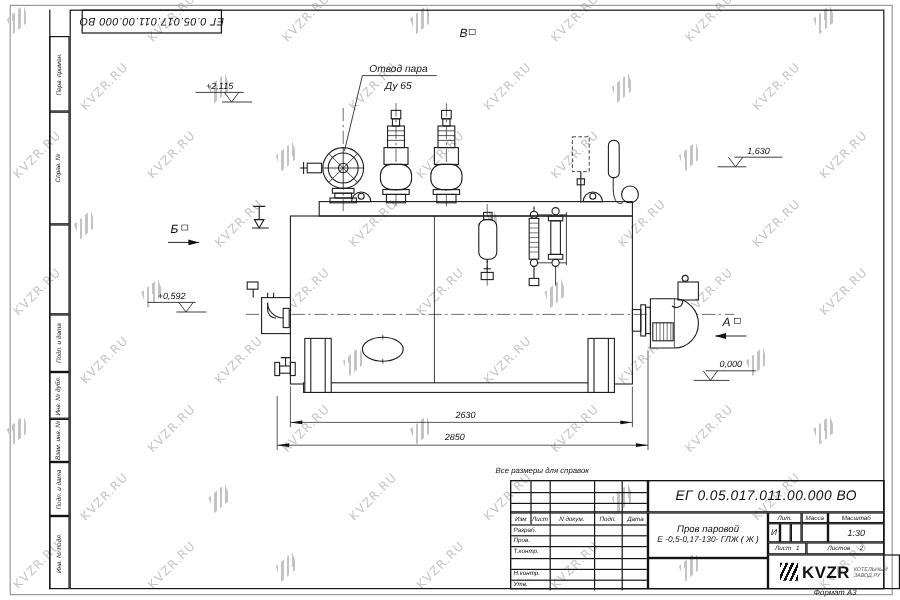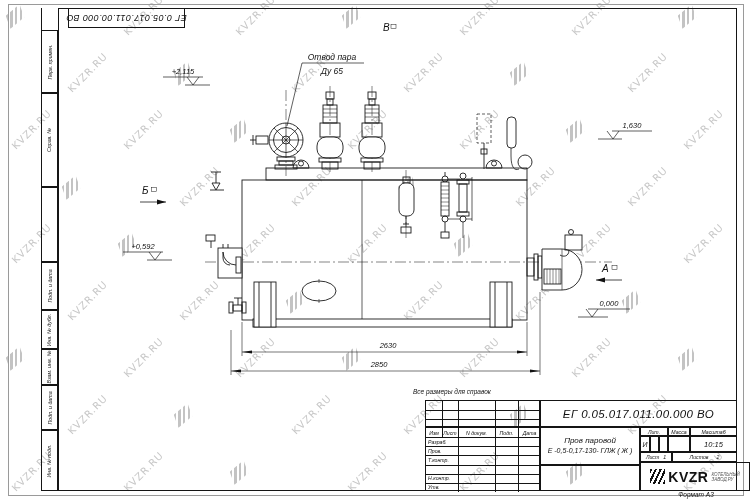--- a/index.html
+++ b/index.html
@@ -360,21 +360,21 @@
   <div class="abs tb cell-txt small-lbl" style="left:640px;top:427px;width:28px;height:9px;">Лит.</div>
   <div class="abs tb cell-txt small-lbl" style="left:668px;top:427px;width:22px;height:9px;">Масса</div>
   <div class="abs tb cell-txt small-lbl" style="left:690px;top:427px;width:47px;height:9px;">Масштаб</div>
   <div class="abs tb cell-txt" style="left:640px;top:436px;width:10px;height:16px;">
     <span class="gost-i" style="font-size:7px;">И</span>
   </div>
   <div class="abs tb" style="left:650px;top:436px;width:9px;height:16px;"></div>
   <div class="abs tb" style="left:659px;top:436px;width:9px;height:16px;"></div>
   <div class="abs tb" style="left:668px;top:436px;width:22px;height:16px;"></div>
   <div class="abs tb cell-txt" style="left:690px;top:436px;width:47px;height:16px;">
-    <span class="gost-i" style="font-size:7.5px;">10:15</span>
+    <span class="gost-i" style="font-size:7.5px;">1:30</span>
   </div>
 
   <div class="abs tb cell-txt" style="left:640px;top:452px;width:32px;height:10px;gap:4px;">
     <span class="small-lbl">Лист</span>
     <span class="small-lbl">1</span>
   </div>
   <div class="abs tb cell-txt" style="left:672px;top:452px;width:65px;height:10px;gap:8px;">
     <span class="small-lbl">Листов</span>
     <span class="small-lbl">2</span>
   </div>

